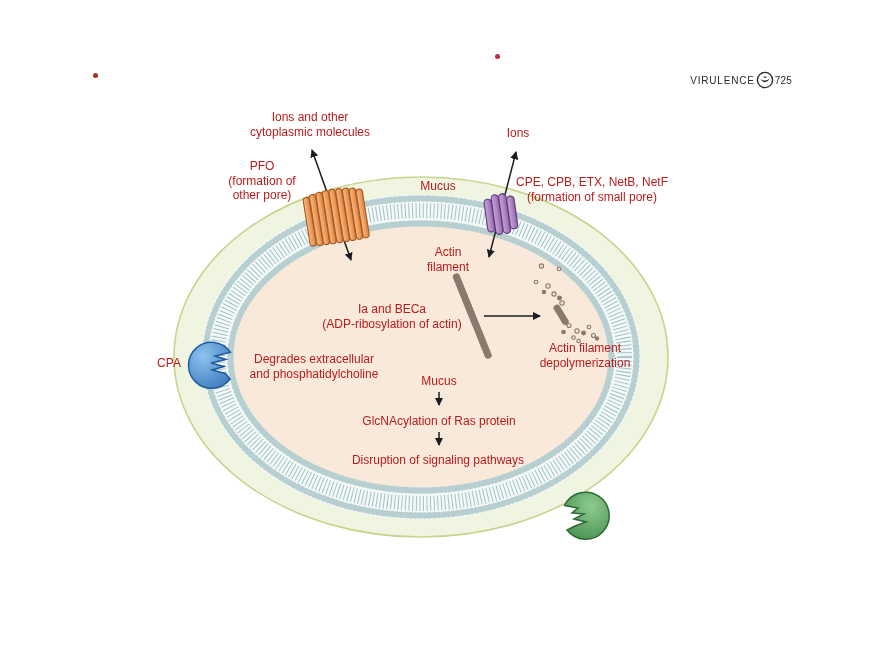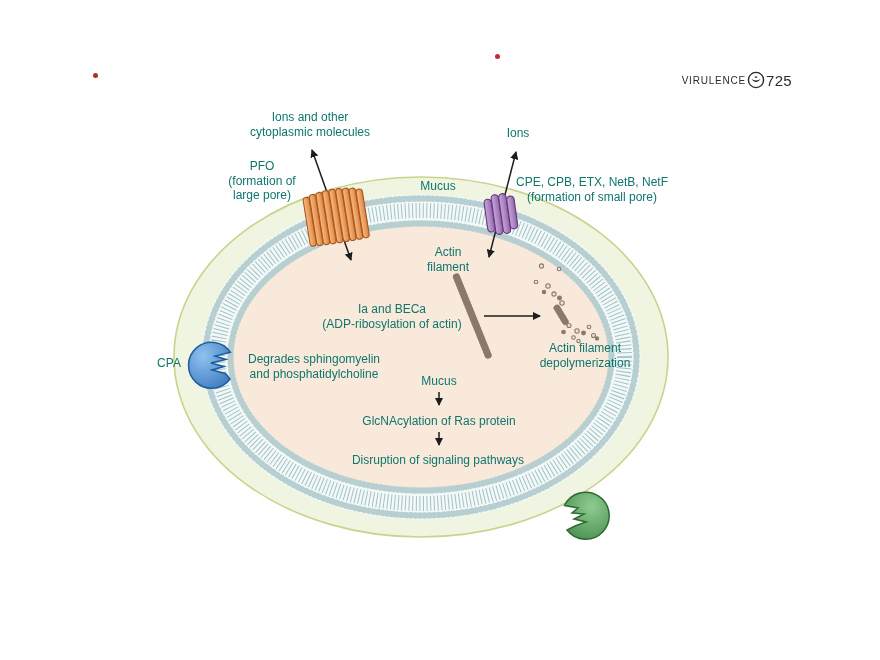--- a/index.html
+++ b/index.html
@@ -5,32 +5,32 @@
   html,body{margin:0;padding:0;background:#ffffff;}
   .page{
     position:relative;width:880px;height:660px;background:#ffffff;overflow:hidden;
     font-family:"Liberation Sans",sans-serif;color:#262220;
   }
   
   .hdr{
     position:absolute;top:71px;right:88px;display:flex;align-items:center;gap:1px;
     font-size:10px;letter-spacing:.08em;color:#2b2b2b;
   }
-  .hdr .pg{letter-spacing:.02em;font-size:15px;}
+  .hdr .pg{letter-spacing:.02em;font-size:10px;}
   .logo{width:18px;height:18px;display:inline-block;}
   
   .dot{position:absolute;width:5px;height:5px;border-radius:50%;}
   .dot1{left:93px;top:73px;background:#a93226;}
   .dot2{left:495px;top:54px;background:#c3293e;}
   
   .fig{position:absolute;left:0;top:0;width:880px;height:660px;}
   .fig svg{position:absolute;left:0;top:0;}
   .lbl{
     position:absolute;transform:translateX(-50%);text-align:center;
-    white-space:pre-line;font-size:12px;line-height:14.5px;color:#0f766e;
+    white-space:pre-line;font-size:12px;line-height:14.5px;color:#b91c1c;
   }
   #lbl-ions-large {left:310px;top:110px;}
   #lbl-pfo        {left:262px;top:159px;}
   #lbl-mucus      {left:438px;top:179px;}
   #lbl-ions-small {left:518px;top:126px;text-align:right;}
   #lbl-cpe        {left:592px;top:155px;margin-top:20px;}
   #lbl-actin      {left:448px;top:245px;}
   #lbl-iabeca     {left:392px;top:302px;}
   #lbl-depoly     {left:585px;top:341px;}
   #lbl-cpa        {left:169px;top:356px;}
@@ -159,31 +159,31 @@
 
       <line x1="484" y1="316" x2="540" y2="316" stroke="#1c1c1c" stroke-width="1.5" marker-end="url(#ah)"></line>
       <line x1="439" y1="392" x2="439" y2="405" stroke="#1c1c1c" stroke-width="1.5" marker-end="url(#ah)"></line>
       <line x1="439" y1="432" x2="439" y2="445" stroke="#1c1c1c" stroke-width="1.5" marker-end="url(#ah)"></line>
     </svg>
 
     <div class="lbl" id="lbl-ions-large">Ions and other
 cytoplasmic molecules</div>
     <div class="lbl" id="lbl-pfo">PFO
 (formation of
-large pore)</div>
+other pore)</div>
     <div class="lbl" id="lbl-mucus">Mucus</div>
     <div class="lbl" id="lbl-ions-small">Ions</div>
     <div class="lbl" id="lbl-cpe">CPE, CPB, ETX, NetB, NetF
 (formation of small pore)</div>
     <div class="lbl" id="lbl-actin">Actin
 filament</div>
     <div class="lbl" id="lbl-iabeca">Ia and BECa
 (ADP-ribosylation of actin)</div>
     <div class="lbl" id="lbl-depoly">Actin filament
 depolymerization</div>
     <div class="lbl" id="lbl-cpa">CPA</div>
-    <div class="lbl" id="lbl-degrades">Degrades sphingomyelin
+    <div class="lbl" id="lbl-degrades">Degrades extracellular
 and phosphatidylcholine</div>
     <div class="lbl" id="lbl-tpel">Mucus</div>
     <div class="lbl" id="lbl-glcnac">GlcNAcylation of Ras protein</div>
     <div class="lbl" id="lbl-disrupt">Disruption of signaling pathways</div>
   </div>
 </div>
 
 </body></html>

